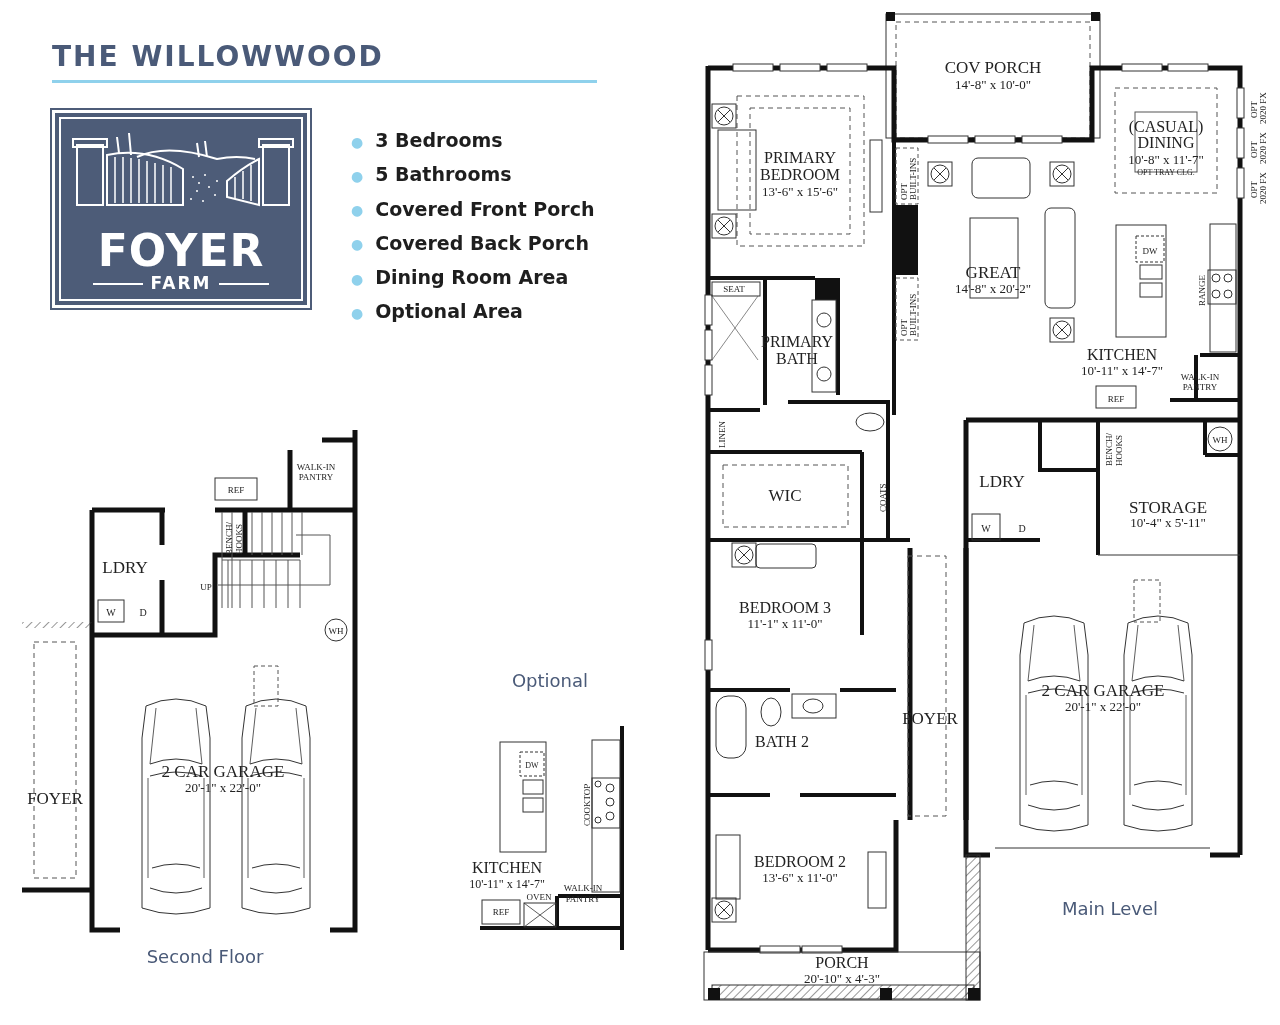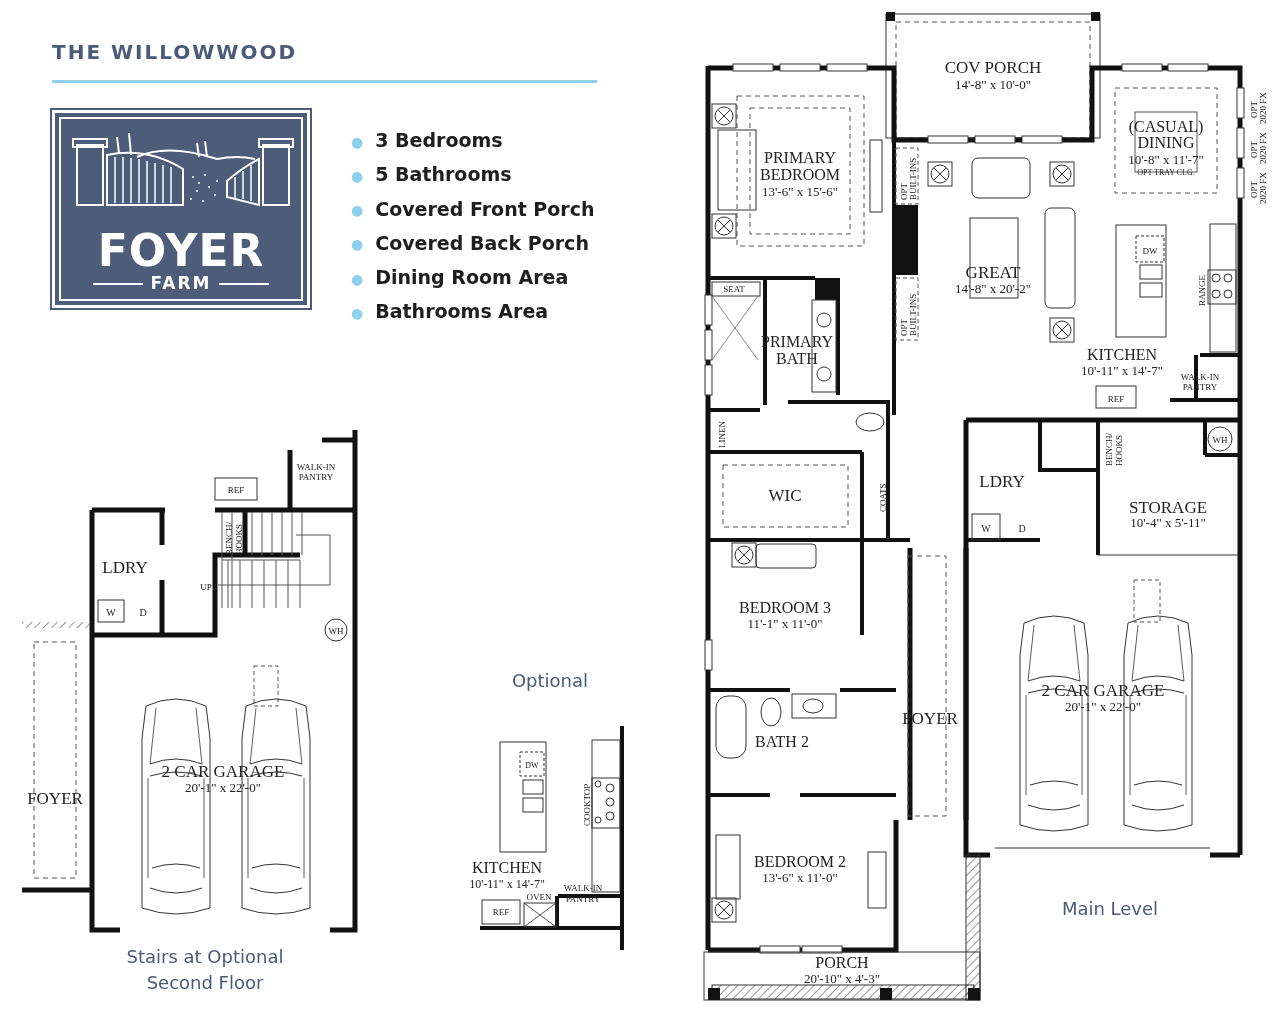--- a/index.html
+++ b/index.html
@@ -1,17 +1,17 @@
 <!DOCTYPE html>
 <html><head>
 <meta charset="utf-8">
 <style>
   html, body { margin:0; padding:0; background:#ffffff; }
   body { width:1280px; height:1025px; position:relative; overflow:hidden; font-family:"Liberation Sans", sans-serif; }
-  .title { position:absolute; left:52px; top:40px; font-family:"DejaVu Sans", sans-serif; font-weight:bold; font-size:20px; letter-spacing:2px; color:#4a5a78; }
+  .title { position:absolute; left:52px; top:40px; font-family:"DejaVu Sans", sans-serif; font-weight:bold; font-size:28px; letter-spacing:2px; color:#4a5a78; }
   .title-rule { position:absolute; left:52px; top:80px; width:545px; height:3px; background:#8fd1ec; }
   .logo { position:absolute; left:52px; top:110px; width:258px; height:198px; background:#4d5c78; border:3px solid #ffffff; outline:2px solid #4d5c78; box-sizing:border-box; }
   .logo .inner { position:absolute; left:4px; top:4px; right:4px; bottom:4px; border:2px solid #ffffff; }
   .logo .brand { position:absolute; left:0; right:0; top:112px; text-align:center; color:#fff; font-family:"DejaVu Sans", sans-serif; font-weight:bold; font-size:44px; letter-spacing:1px; }
   .logo .sub { position:absolute; left:0; right:0; top:160px; text-align:center; color:#fff; font-family:"DejaVu Sans", sans-serif; font-weight:bold; font-size:17px; letter-spacing:2px; }
   .logo .sub:before, .logo .sub:after { content:""; display:inline-block; width:50px; height:2px; background:#fff; vertical-align:middle; margin:0 8px; }
   .logo svg { position:absolute; left:12px; top:12px; }
   .features { position:absolute; left:340px; top:116px; list-style:none; margin:11px; padding:0; }
   .features li { font-family:"DejaVu Sans", sans-serif; font-weight:bold; font-size:19px; color:#1e1e1e; height:34.3px; line-height:26px; }
   .features li .bullet { color:#8fd1ec; font-size:14px; margin-right:12px; vertical-align:middle; }
@@ -56,25 +56,24 @@
   <div class="brand">FOYER</div>
   <div class="sub">FARM</div>
 </div>
 
 <ul class="features">
   <li><span class="bullet">●</span><span>3 Bedrooms</span></li>
   <li><span class="bullet">●</span><span>5 Bathrooms</span></li>
   <li><span class="bullet">●</span><span>Covered Front Porch</span></li>
   <li><span class="bullet">●</span><span>Covered Back Porch</span></li>
   <li><span class="bullet">●</span><span>Dining Room Area</span></li>
-  <li><span class="bullet">●</span><span>Bathrooms Area</span></li>
+  <li><span class="bullet">●</span><span>Optional Area</span></li>
 </ul>
 
 <div class="caption" style="left:70px; top:944px; width:270px;">
-  <div>Stairs at Optional</div>
   <div>Second Floor</div>
 </div>
 <div class="caption" style="left:440px; top:668px; width:220px;">
   <div>Optional</div>
 </div>
 <div class="caption" style="left:1020px; top:896px; width:180px;">Main Level</div>
 
 <svg class="plan" width="1280" height="1025">
   <defs>
     <pattern id="hatch" width="6" height="6" patternUnits="userSpaceOnUse" patternTransform="rotate(45)">

